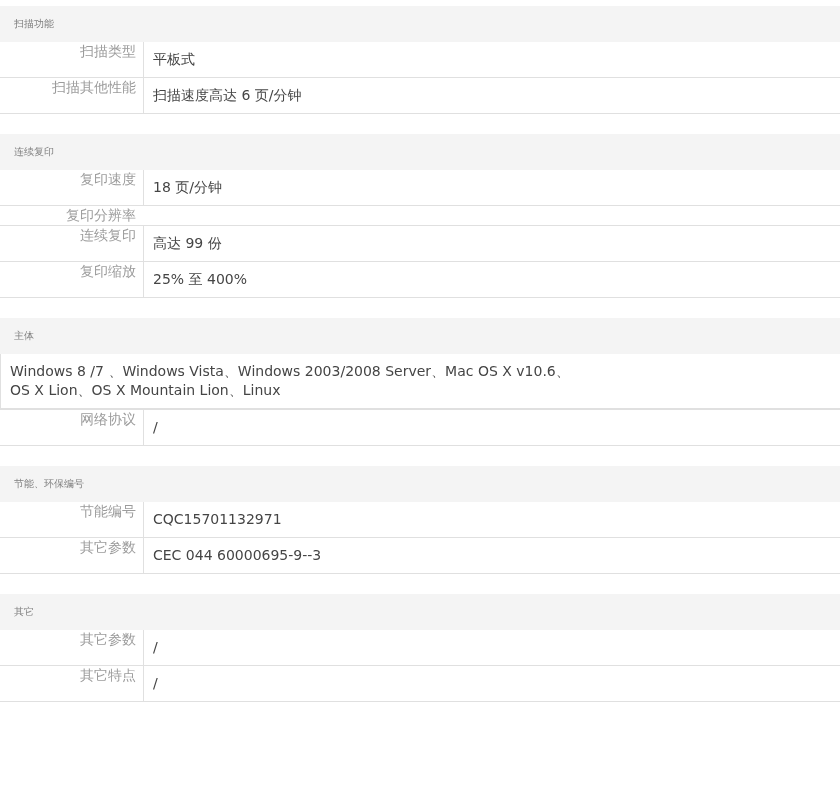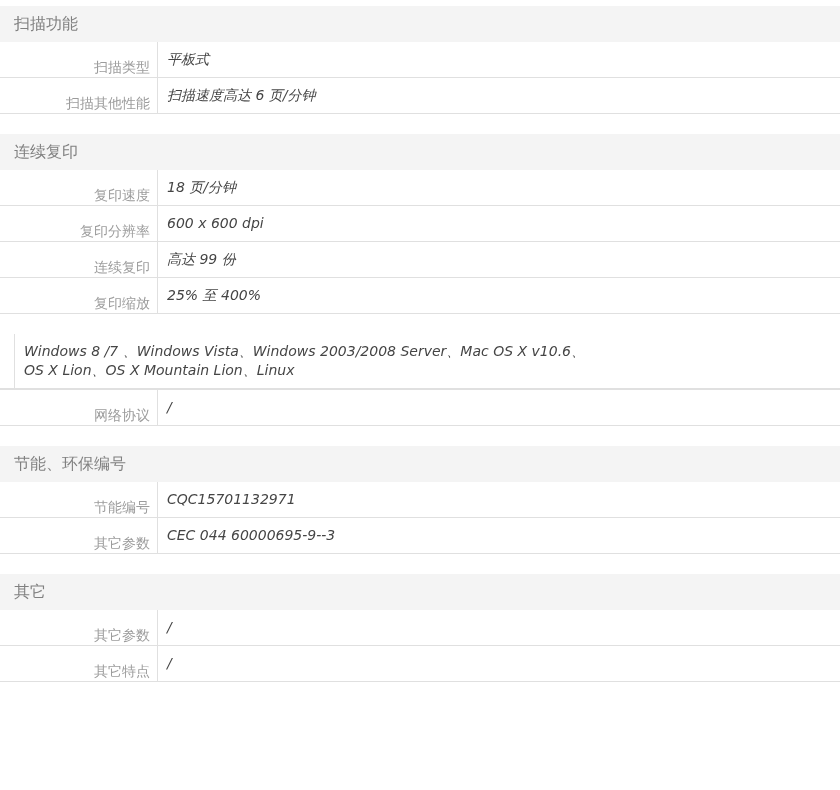--- a/index.html
+++ b/index.html
@@ -14,29 +14,28 @@
   .spec-table { padding-top: 6px; width: 840px; }
 
   .spec-section + .spec-section { margin-top: 20px; }
 
   .section-header {
     height: 36px;
     line-height: 36px;
     background: var(--header-bg, #f4f4f4);
     color: var(--header-text, #808080);
     padding: 0 14px;
-    font-size: 16px;
+    font-size: 10px;
   }
 
   .spec-row {
     display: flex;
-    align-items: flex-end;
+    align-items: flex-start;
     border-bottom: 1px solid var(--border, #e0e0e0);
     background: #ffffff;
-    padding-left: 14px;
   }
 
   .row-label {
     width: 143px;
     min-width: 143px;
     padding-right: 7px;
     color: var(--label, #9c9c9c);
     display: flex;
     align-items: center;
     justify-content: flex-end;
@@ -47,21 +46,20 @@
   .row-value {
     flex: 1;
     border-left: 1px solid var(--border, #e0e0e0);
     padding: 8px 12px 8px 9px;
     min-height: 35px;
     color: var(--value, #454545);
     display: flex;
     align-items: center;
     line-height: 19px;
     white-space: pre-line;
-    font-style: italic;
   }
 </style>
 </head>
 <body style="background: rgb(255, 255, 255);">
 
 <div class="spec-table">
   <section class="spec-section">
     <div class="section-header">
       <span class="section-title">扫描功能</span>
     </div>
@@ -83,36 +81,38 @@
       <span class="section-title">连续复印</span>
     </div>
     <div class="section-rows">
   <div class="spec-row">
     <div class="row-label">复印速度</div>
     <div class="row-value">18 页/分钟</div>
   </div>
 
   <div class="spec-row">
     <div class="row-label">复印分辨率</div>
-    <div class="row-value">600 x 600 dpi</div>
   </div>
 
   <div class="spec-row">
     <div class="row-label">连续复印</div>
     <div class="row-value">高达 99 份</div>
   </div>
 
   <div class="spec-row">
     <div class="row-label">复印缩放</div>
     <div class="row-value">25% 至 400%</div>
   </div>
 </div>
   </section>
 
   <section class="spec-section">
+    <div class="section-header">
+      <span class="section-title">主体</span>
+    </div>
     <div class="section-rows">
 
   <div class="spec-row">
     <div class="row-value">Windows 8 /7 、Windows Vista、Windows 2003/2008 Server、Mac OS X v10.6、
 OS X Lion、OS X Mountain Lion、Linux</div>
   </div>
 
   <div class="spec-row">
   </div>
 

